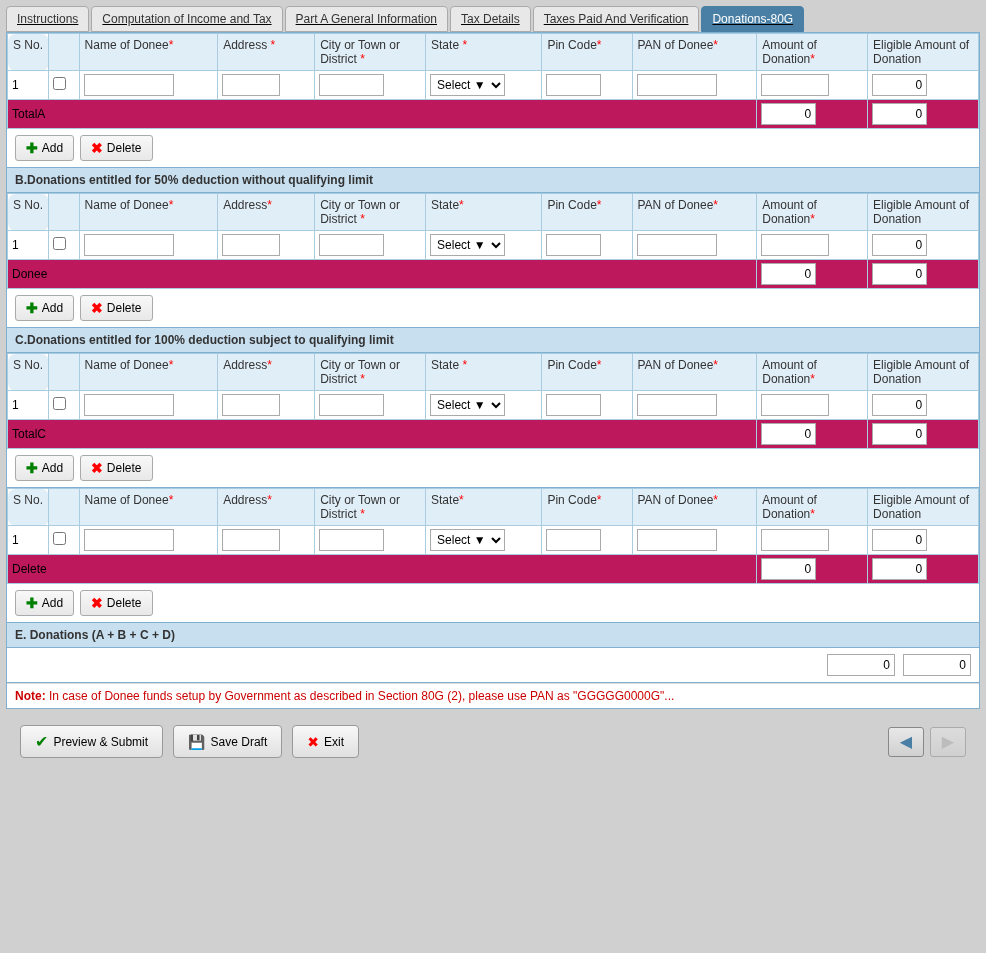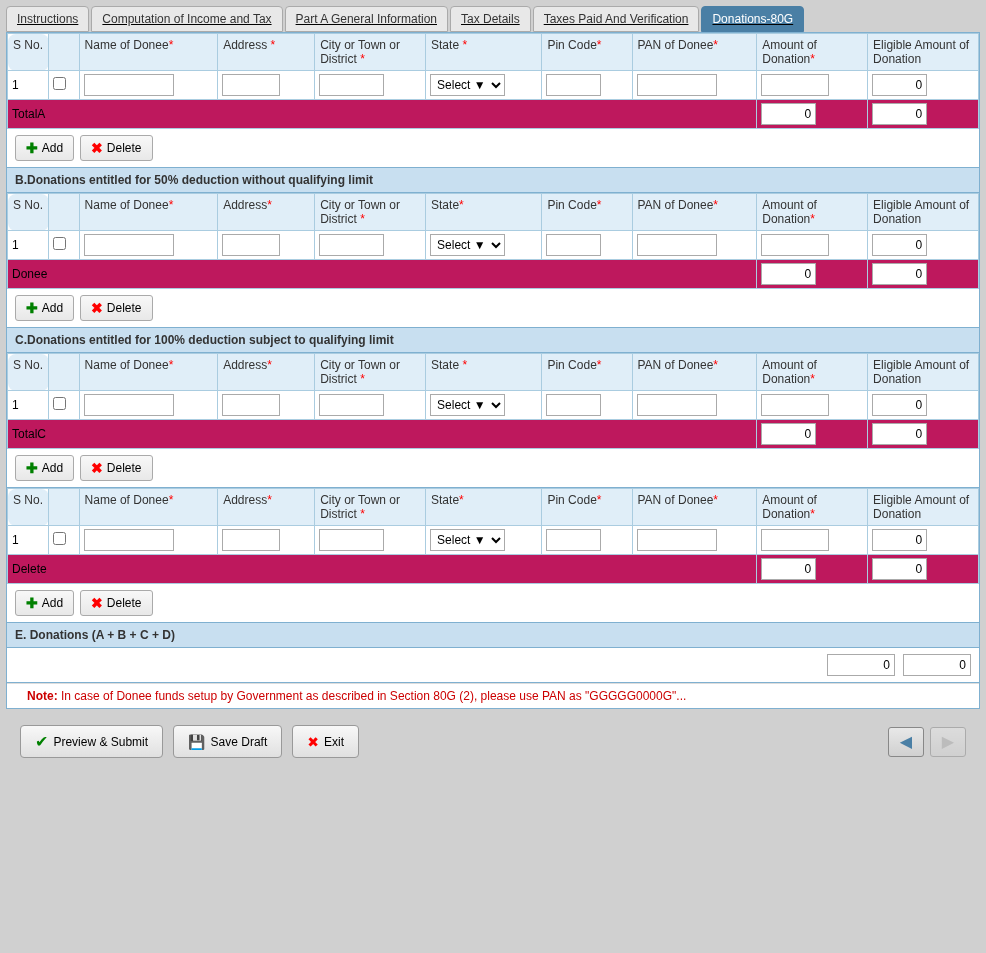--- a/index.html
+++ b/index.html
@@ -108,21 +108,21 @@
     input.field-pin { width: 55px; }
     input.field-pan { width: 80px; }
     input.field-amt { width: 68px; }
     input.field-elig { width: 55px; text-align: right; }
 
     
     .total-input { width: 55px; text-align: right; background: #f0f0f0; }
     .e-total-row { display: flex; justify-content: flex-end; padding: 6px 8px; gap: 8px; align-items: center; }
 
     
-    .note-row { padding: 5px 20px; color: #cc0000; border-top: 1px solid #ddd; }
+    .note-row { padding: 5px 8px; color: #cc0000; border-top: 1px solid #ddd; }
     .note-label { font-weight: bold; }
 
     
     .footer { display: flex; justify-content: space-between; align-items: center; padding: 10px 20px; background: #d0d0d0; }
     .footer-btns { display: flex; gap: 10px; }
     .footer-btn {
       display: flex; align-items: center; gap: 5px;
       padding: 6px 14px;
       border: 1px solid #999;
       border-radius: 4px;

